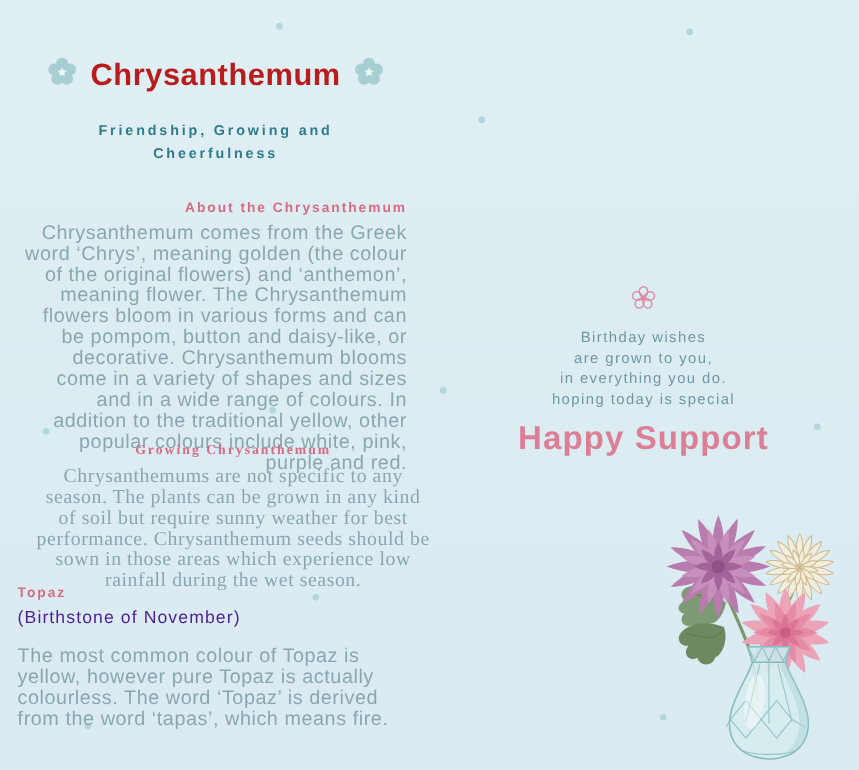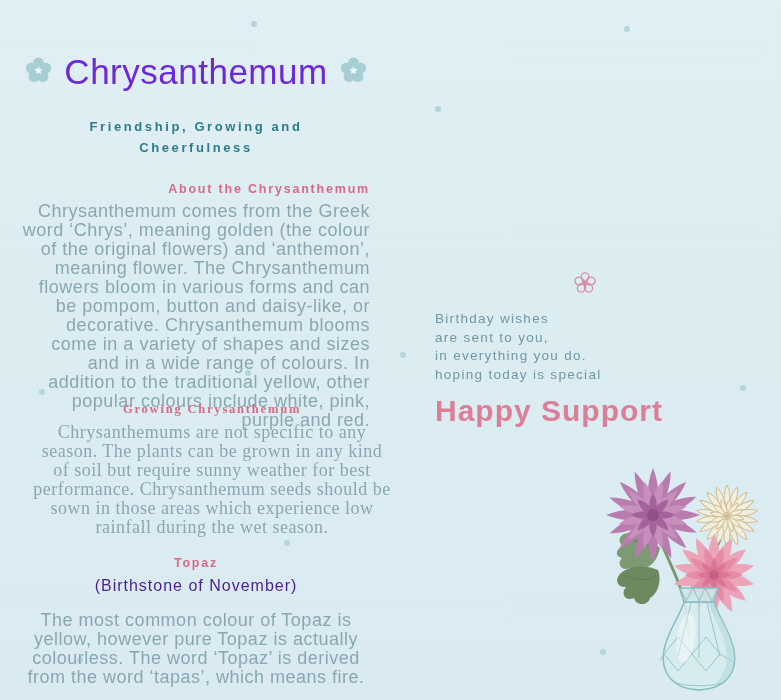--- a/index.html
+++ b/index.html
@@ -11,21 +11,21 @@
     overflow: hidden;
   }
   .dot {
     position: absolute; width: 6px; height: 6px; border-radius: 50%;
     background: #a9d2d8; opacity: .85;
   }
   
   .left-col { position: absolute; left: 22px; top: 52px; width: 348px; text-align: center; }
   .title-row { display: flex; align-items: center; justify-content: center; gap: 12px; }
   .card-title {
-    color: #6d28d9; font-size: 35px; font-weight: normal; letter-spacing: .5px;
+    color: #b91c1c; font-size: 28px; font-weight: bold; letter-spacing: .5px;
     white-space: nowrap;
   }
   .subtitle {
     margin: 24px auto 0; width: 262px;
     color: #2e7b8a; font-size: 13px; font-weight: bold;
     letter-spacing: 2.6px; line-height: 21px;
   }
   .section { margin-top: 0; }
   .sec-heading {
     color: #d96a86; font-size: 12.5px; font-weight: bold; letter-spacing: 1.8px;
@@ -33,23 +33,23 @@
   .sec-body {
     margin-top: 6px;
     color: #8aa7b1; font-size: 18px; letter-spacing: .5px; line-height: 19px;
   }
   .sec-sub {
     margin-top: 6px;
     color: #4c1d95; font-size: 16px; letter-spacing: 1px; line-height: 19px;
   }
   #section-about   { position: absolute; left: 22px; top: 182px; width: 348px; text-align: right; }
   #section-growing { position: absolute; left: 32px; top: 402px; width: 360px; text-align: center; font-family: Liberation Serif, serif; }
-  #section-topaz   { position: absolute; left: 16px; top: 556px; width: 360px; text-align: center; }
+  #section-topaz   { position: absolute; left: 16px; top: 532px; width: 360px; }
   
-  .right-col { position: absolute; left: 435px; top: 268px; width: 300px; text-align: left; }
+  .right-col { position: absolute; left: 435px; top: 256px; width: 300px; text-align: center; }
   .outline-flower { display: block; margin: 0 auto; }
   .message { margin-top: 12px; }
   .message-line {
     color: #7097a3; font-size: 13.5px; letter-spacing: 1.3px; line-height: 18.5px;
   }
   .greeting {
     margin-top: 10px;
     color: #dc7e96; font-size: 30px; font-weight: bold; letter-spacing: 1px;
     white-space: nowrap;
   }
@@ -128,21 +128,21 @@
         <path transform="rotate(72 20 20)" d="M20 21 C14 15, 12.5 7.5, 20 6 C27.5 7.5, 26 15, 20 21 Z"></path>
         <path transform="rotate(144 20 20)" d="M20 21 C14 15, 12.5 7.5, 20 6 C27.5 7.5, 26 15, 20 21 Z"></path>
         <path transform="rotate(216 20 20)" d="M20 21 C14 15, 12.5 7.5, 20 6 C27.5 7.5, 26 15, 20 21 Z"></path>
         <path transform="rotate(288 20 20)" d="M20 21 C14 15, 12.5 7.5, 20 6 C27.5 7.5, 26 15, 20 21 Z"></path>
         <path stroke-width="1.3" d="M20 17.4 L20.8 19.2 L22.6 19.4 L21.3 20.7 L21.6 22.5 L20 21.6 L18.4 22.5 L18.7 20.7 L17.4 19.4 L19.2 19.2 Z"></path>
       </g>
     </svg>
   </span>
   <div class="message">
     <div class="message-line">Birthday wishes</div>
-    <div class="message-line">are sent to you,</div>
+    <div class="message-line">are grown to you,</div>
     <div class="message-line">in everything you do.</div>
     <div class="message-line">hoping today is special</div>
   </div>
   <div class="greeting">Happy Support</div>
 </div>
 
 <div class="bouquet">
   <svg width="180" height="242" viewBox="0 0 180 242">
 
     <g stroke="#7c9770" stroke-width="3" fill="none" stroke-linecap="round">

